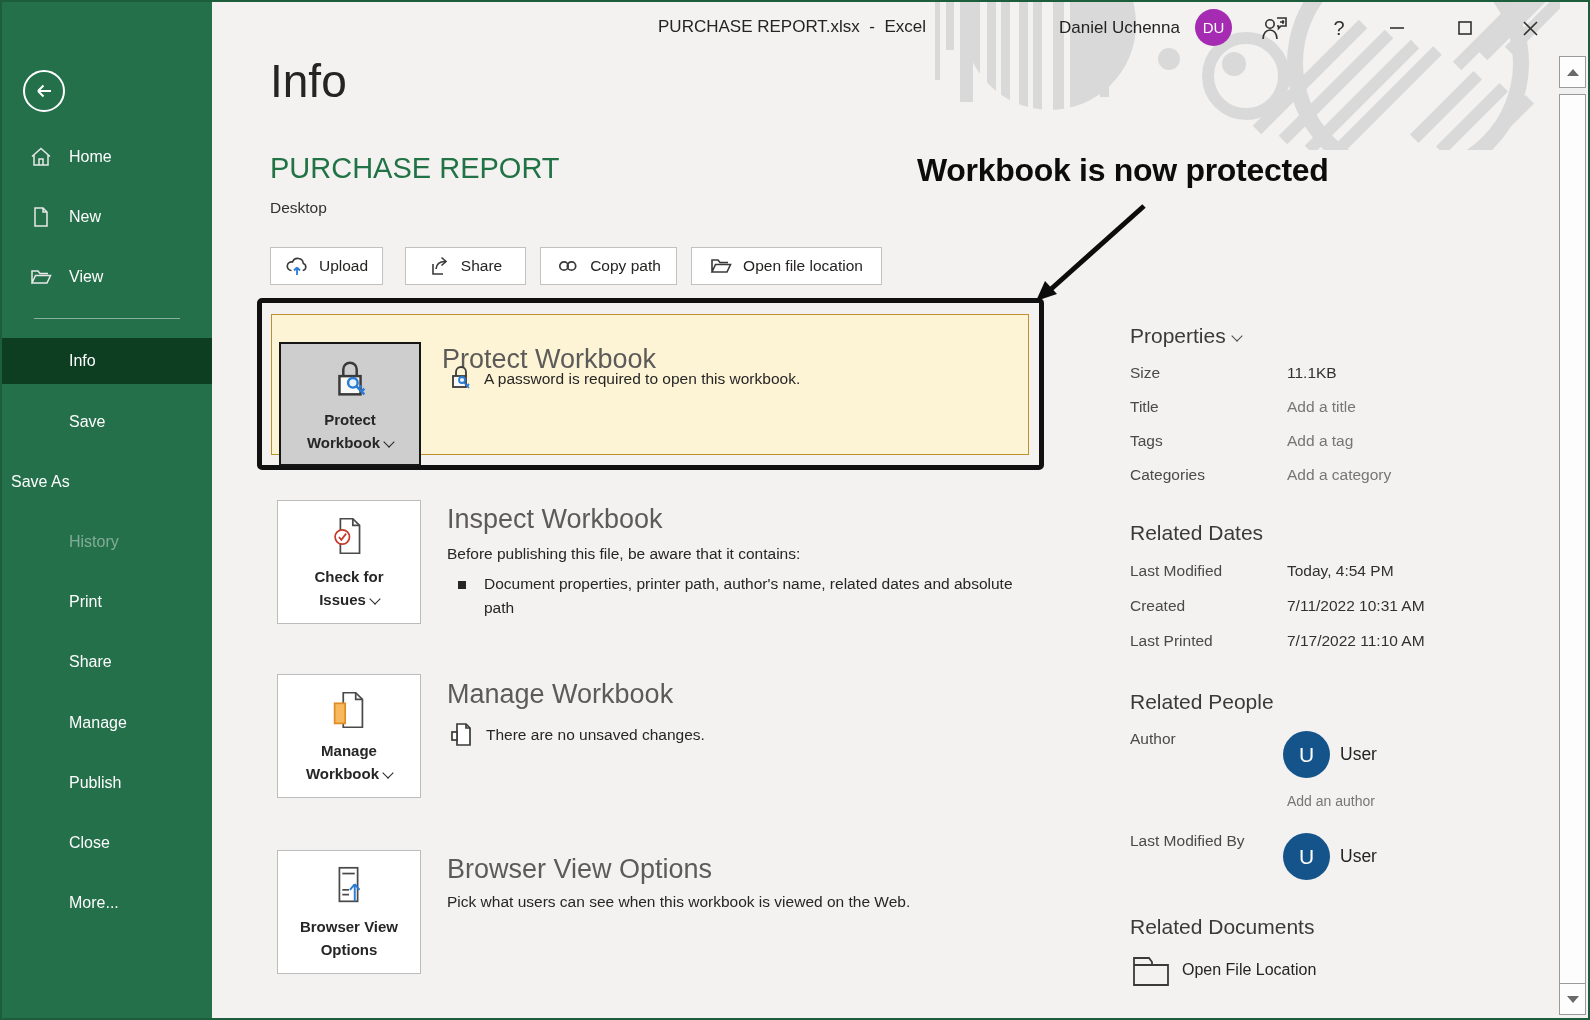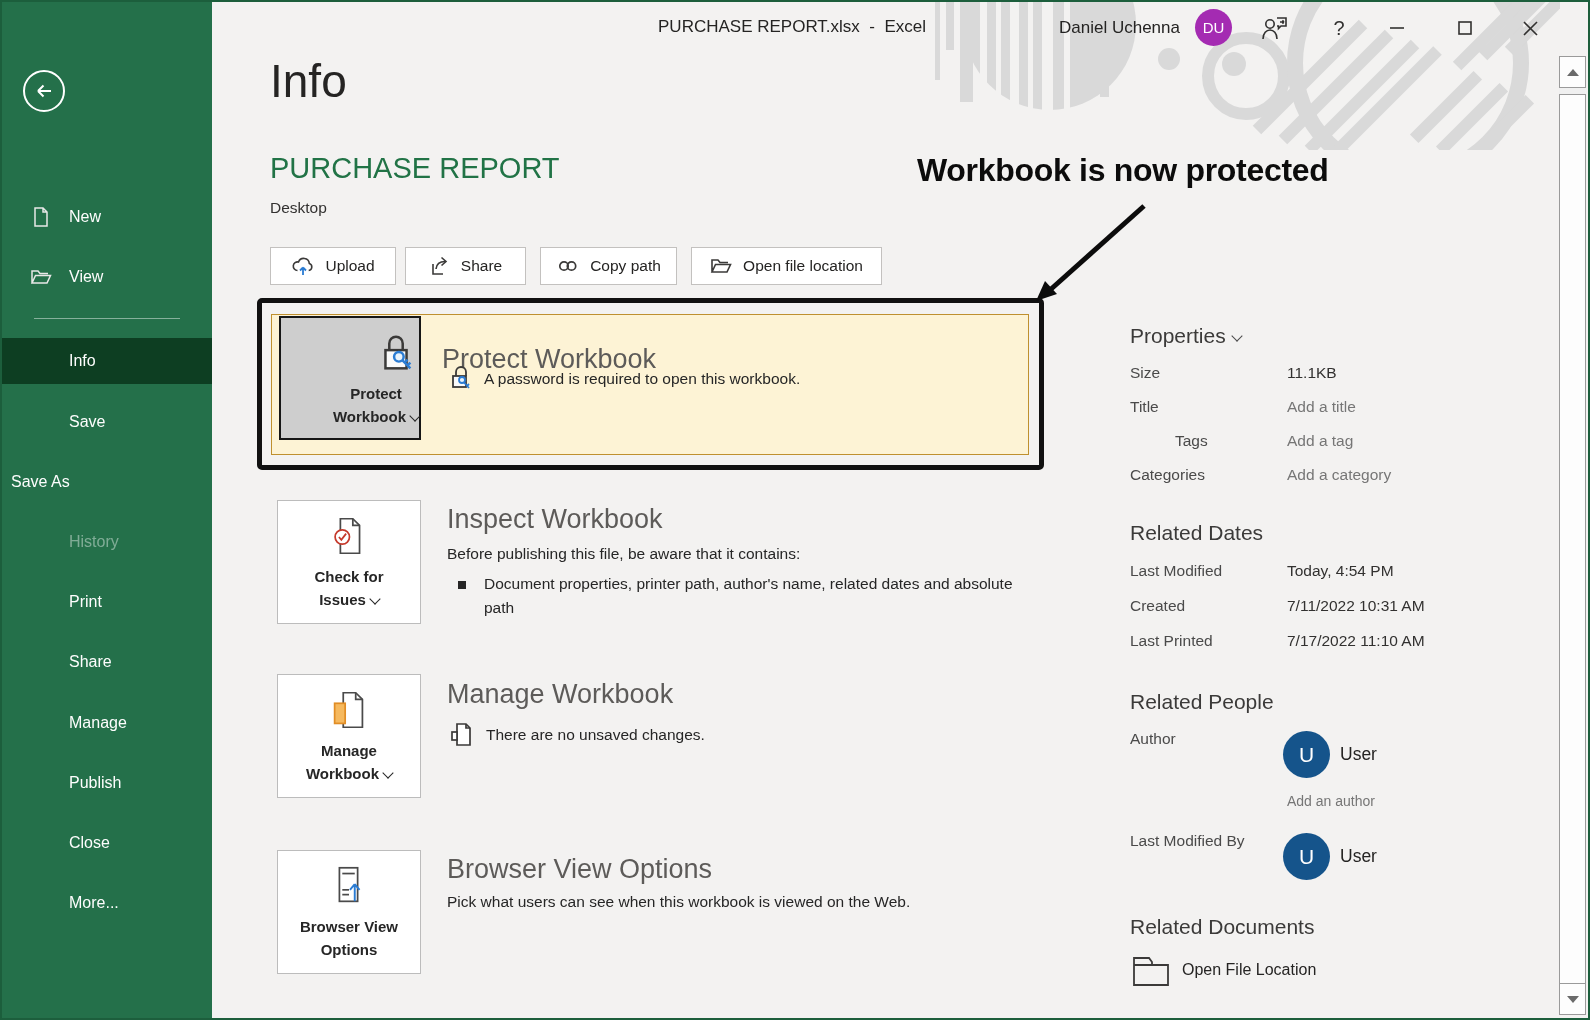--- a/index.html
+++ b/index.html
@@ -35,21 +35,21 @@
   .doc-title{left:268px;top:150px;font-size:29px;color:#217346;}
   .doc-loc{left:268px;top:197px;font-size:15.5px;color:#323130;}
   .act-btn{position:absolute;top:245px;height:38px;background:#fff;border:1px solid #c3c1bf;box-sizing:border-box;
       display:flex;align-items:center;justify-content:center;gap:10px;font-size:15.5px;color:#252423;z-index:2;}
   .annotation{left:915px;top:150px;font-size:32px;font-weight:800;color:#0c0c0c;letter-spacing:-0.3px;z-index:4;}
   .hl-box{position:absolute;left:255px;top:296px;width:787px;height:172px;border:5px solid #111;border-radius:5px;box-sizing:border-box;z-index:2;}
   .hl-panel{position:absolute;left:269px;top:312px;width:758px;height:141px;background:#fdf3d5;border:1px solid #bf902f;box-sizing:border-box;z-index:2;}
   .tile{position:absolute;width:144px;height:124px;background:#fff;border:1px solid #bcbcbc;box-sizing:border-box;
       display:flex;flex-direction:column;align-items:center;padding-top:12px;z-index:2;}
   .tile .t-label{font-size:15px;font-weight:bold;color:#262626;line-height:23px;text-align:center;margin-top:6px;}
-  .tile.protect{left:277px;top:314px;width:142px;background:#cecece;border:2px solid #161616;align-items:flex-end;}
+  .tile.protect{left:277px;top:340px;width:142px;background:#cecece;border:2px solid #161616;}
   .sec-head{font-size:27px;font-weight:300;color:#5d5b59;}
   .sec-desc{font-size:15.5px;color:#262626;}
   .chev{display:inline-block;width:7px;height:7px;border-right:1.7px solid #262626;border-bottom:1.7px solid #262626;
       transform:rotate(45deg);margin-left:5px;vertical-align:2px;}
   .bullet-sq{position:absolute;left:456px;top:579px;width:8px;height:8px;background:#262626;z-index:2;}
   .bullet-text{left:482px;top:570px;width:535px;font-size:15.5px;color:#262626;line-height:24px;}
   
   .p-head{font-size:21px;color:#3b3a39;}
   .p-label{font-size:15.5px;color:#4a4a4a;}
   .p-value{font-size:15.5px;color:#323130;}
@@ -131,20 +131,26 @@
     </div>
   </div>
 
   <div class="sidebar">
     <div class="back-btn">
       <svg width="24" height="24" viewBox="0 0 24 24" fill="none" stroke="#fff" stroke-width="2">
         <path d="M19 12 H6 M6 12 l5.5-5.5 M6 12 l5.5 5.5"></path>
       </svg>
     </div>
 
+    <div class="side-item" style="top:133px;">
+      <svg class="s-ico" width="22" height="22" viewBox="0 0 22 22" fill="none" stroke="#e8e8e8" stroke-width="1.5">
+        <path d="M2 10.5 L11 2.5 L20 10.5 M4 9 V19 h14 V9 M9 19 v-6 h4 v6"></path>
+      </svg>
+      <span>Home</span>
+    </div>
     <div class="side-item" style="top:193px;">
       <svg class="s-ico" width="22" height="22" viewBox="0 0 22 22" fill="none" stroke="#e8e8e8" stroke-width="1.5">
         <path d="M5 2 h8 l4 4 v14 h-12 z M13 2 v4 h4"></path>
       </svg>
       <span>New</span>
     </div>
     <div class="side-item" style="top:253px;">
       <svg class="s-ico" width="23" height="22" viewBox="0 0 23 22" fill="none" stroke="#e8e8e8" stroke-width="1.5">
         <path d="M2 17 V5 h6 l2 2.5 h8 M2 17 l3.5-7.5 h15 L17 17 z"></path>
       </svg>
@@ -182,21 +188,21 @@
     </div>
     <div class="side-item" style="top:879px;">
       <span>More...</span>
     </div>
   </div>
 
   <div class="z1 page-title">Info</div>
   <div class="z1 doc-title">PURCHASE REPORT</div>
   <div class="z1 doc-loc">Desktop</div>
 
-  <div class="act-btn" style="left:268px;width:126px;justify-content:center;">
+  <div class="act-btn" style="left:268px;width:113px;justify-content:center;">
     <svg width="24" height="22" viewBox="0 0 24 22" fill="none">
       <path d="M6.5 15.5 a4.3 4.3 0 1 1 1-8.5 a5.6 5.6 0 0 1 10.8 1.5 a3.6 3.6 0 0 1 -0.6 7" stroke="#3b3a39" stroke-width="1.6"></path>
       <path d="M12 20 V12.5 M12 12.5 l-3 3 M12 12.5 l3 3" stroke="#2b7cd3" stroke-width="1.8"></path>
     </svg>
     <span>Upload</span>
   </div>
   <div class="act-btn" style="left:403px;width:121px;">
     <svg width="22" height="22" viewBox="0 0 22 22" fill="none" stroke="#3b3a39" stroke-width="1.6">
       <path d="M4 9 v10 h10"></path>
       <path d="M7 14 c0.5-5 4-7.5 9-7.5"></path>
@@ -293,21 +299,21 @@
   <div class="z1 sec-desc" style="left:445px;top:891px;">Pick what users can see when this workbook is viewed on the Web.</div>
 
   <div class="z1 p-head" style="left:1128px;top:322px;">
     <span>Properties</span><span class="chev2"></span>
   </div>
 
   <div class="z1 p-label" style="left:1128px;top:362px;">Size</div>
   <div class="z1 p-value" style="left:1285px;top:362px;">11.1KB</div>
   <div class="z1 p-label" style="left:1128px;top:396px;">Title</div>
   <div class="z1 p-value ph" style="left:1285px;top:396px;">Add a title</div>
-  <div class="z1 p-label" style="left:1173px;top:430px;">Tags</div>
+  <div class="z1 p-label" style="left:1128px;top:430px;">Tags</div>
   <div class="z1 p-value ph" style="left:1285px;top:430px;">Add a tag</div>
   <div class="z1 p-label" style="left:1128px;top:464px;">Categories</div>
   <div class="z1 p-value ph" style="left:1285px;top:464px;">Add a category</div>
 
   <div class="z1 p-head" style="left:1128px;top:519px;">Related Dates</div>
   <div class="z1 p-label" style="left:1128px;top:560px;">Last Modified</div>
   <div class="z1 p-value" style="left:1285px;top:560px;">Today, 4:54 PM</div>
   <div class="z1 p-label" style="left:1128px;top:595px;">Created</div>
   <div class="z1 p-value" style="left:1285px;top:595px;">7/11/2022 10:31 AM</div>
   <div class="z1 p-label" style="left:1128px;top:630px;">Last Printed</div>

